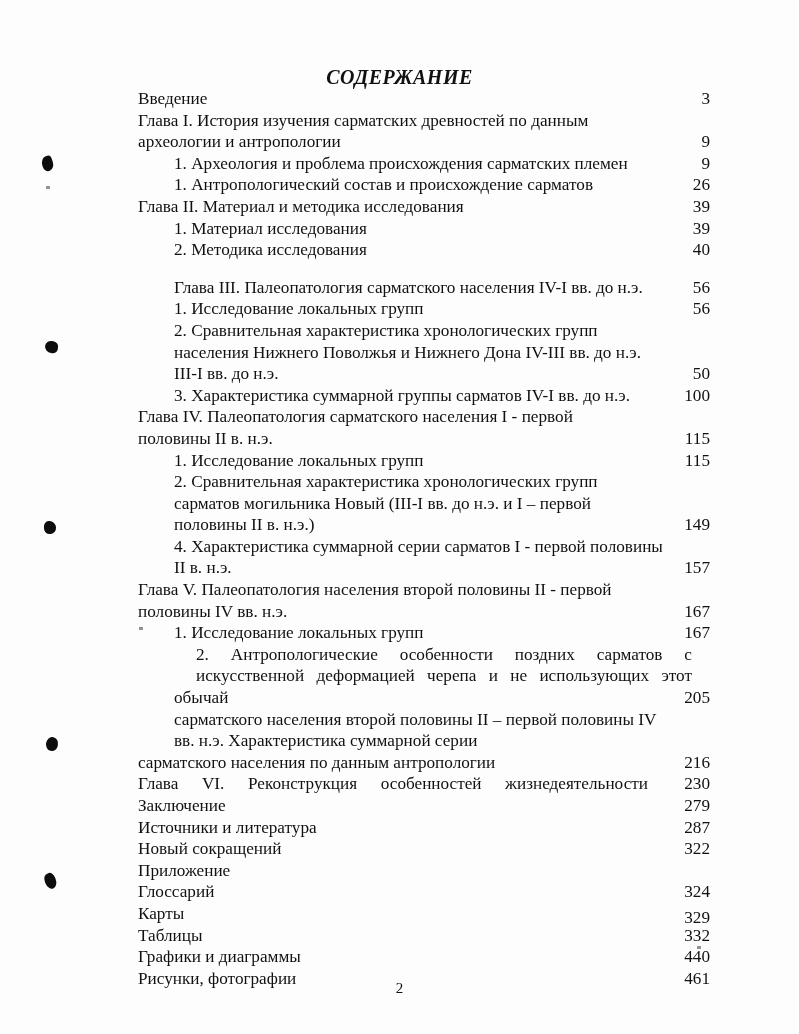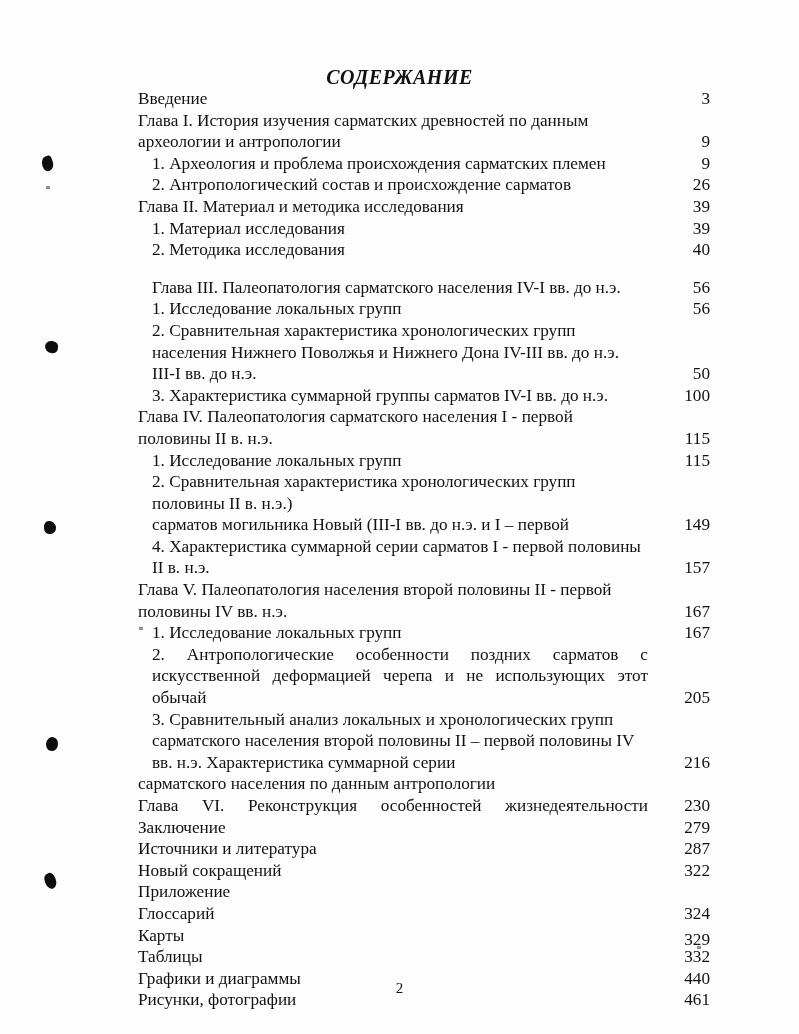--- a/index.html
+++ b/index.html
@@ -93,21 +93,21 @@
     position: absolute;
     right: -10px;
     width: 46px;
     text-align: right;
     font-size: 17.2px;
     line-height: 21.6px;
   }
 
   .lvl-chapter { margin-left: 0px; }
   .lvl-item    { margin-left: 14px; }
-  .lvl-item .lines, .lvl-item .line.just { width: 496px; }
+  .lvl-item .lines, .lvl-item .line.just { width: 496px; margin-left: 22px; }
 
   .spacer { height: 16px; }
 
   .folio {
     position: absolute;
     left: 0;
     top: 980px;
     width: 799px;
     text-align: center;
     font-size: 15px;
@@ -146,21 +146,21 @@
         <span class="pageno" style="top: 21.6px;">9</span>
       </div>
       <div class="entry lvl-item">
         <span class="lines">
           <span class="line">1. Археология и проблема происхождения сарматских племен</span>
         </span>
         <span class="pageno" style="top: 0px;">9</span>
       </div>
       <div class="entry lvl-item">
         <span class="lines">
-          <span class="line">2. Антропологический состав и происхождение сарматов</span>
+          <span class="line">1. Антропологический состав и происхождение сарматов</span>
         </span>
         <span class="pageno" style="top: 0px;">26</span>
       </div>
       <div class="entry lvl-chapter">
         <span class="lines">
           <span class="line">Глава II. Материал и методика исследования</span>
         </span>
         <span class="pageno" style="top: 0px;">39</span>
       </div>
       <div class="entry lvl-item">
@@ -211,22 +211,22 @@
       </div>
       <div class="entry lvl-item">
         <span class="lines">
           <span class="line">1. Исследование локальных групп</span>
         </span>
         <span class="pageno" style="top: 0px;">115</span>
       </div>
       <div class="entry lvl-item">
         <span class="lines">
           <span class="line">2. Сравнительная характеристика хронологических групп</span>
+          <span class="line">сарматов могильника Новый (III-I вв. до н.э. и I – первой</span>
           <span class="line">половины II в. н.э.)</span>
-          <span class="line">сарматов могильника Новый (III-I вв. до н.э. и I – первой</span>
         </span>
         <span class="pageno" style="top: 43.2px;">149</span>
       </div>
       <div class="entry lvl-item">
         <span class="lines">
           <span class="line">4. Характеристика суммарной серии сарматов I - первой половины</span>
           <span class="line">II в. н.э.</span>
         </span>
         <span class="pageno" style="top: 21.6px;">157</span>
       </div>
@@ -246,21 +246,20 @@
       <div class="entry lvl-item">
         <span class="lines">
           <span class="line just"><span>2.</span><span>Антропологические</span><span>особенности</span><span>поздних</span><span>сарматов</span><span>с</span></span>
           <span class="line just"><span>искусственной</span><span>деформацией</span><span>черепа</span><span>и</span><span>не</span><span>использующих</span><span>этот</span></span>
           <span class="line">обычай</span>
         </span>
         <span class="pageno" style="top: 43.2px;">205</span>
       </div>
       <div class="entry lvl-item">
         <span class="lines">
-          <span class="line">3. Сравнительный анализ локальных и хронологических групп</span>
           <span class="line">сарматского населения второй половины II – первой половины IV</span>
           <span class="line">вв. н.э. Характеристика суммарной серии</span>
         </span>
         <span class="pageno" style="top: 43.2px;">216</span>
       </div>
       <div class="entry lvl-chapter">
         <span class="lines">
           <span class="line">сарматского населения по данным антропологии</span>
           <span class="line just"><span>Глава</span><span>VI.</span><span>Реконструкция</span><span>особенностей</span><span>жизнедеятельности</span></span>
         </span>

